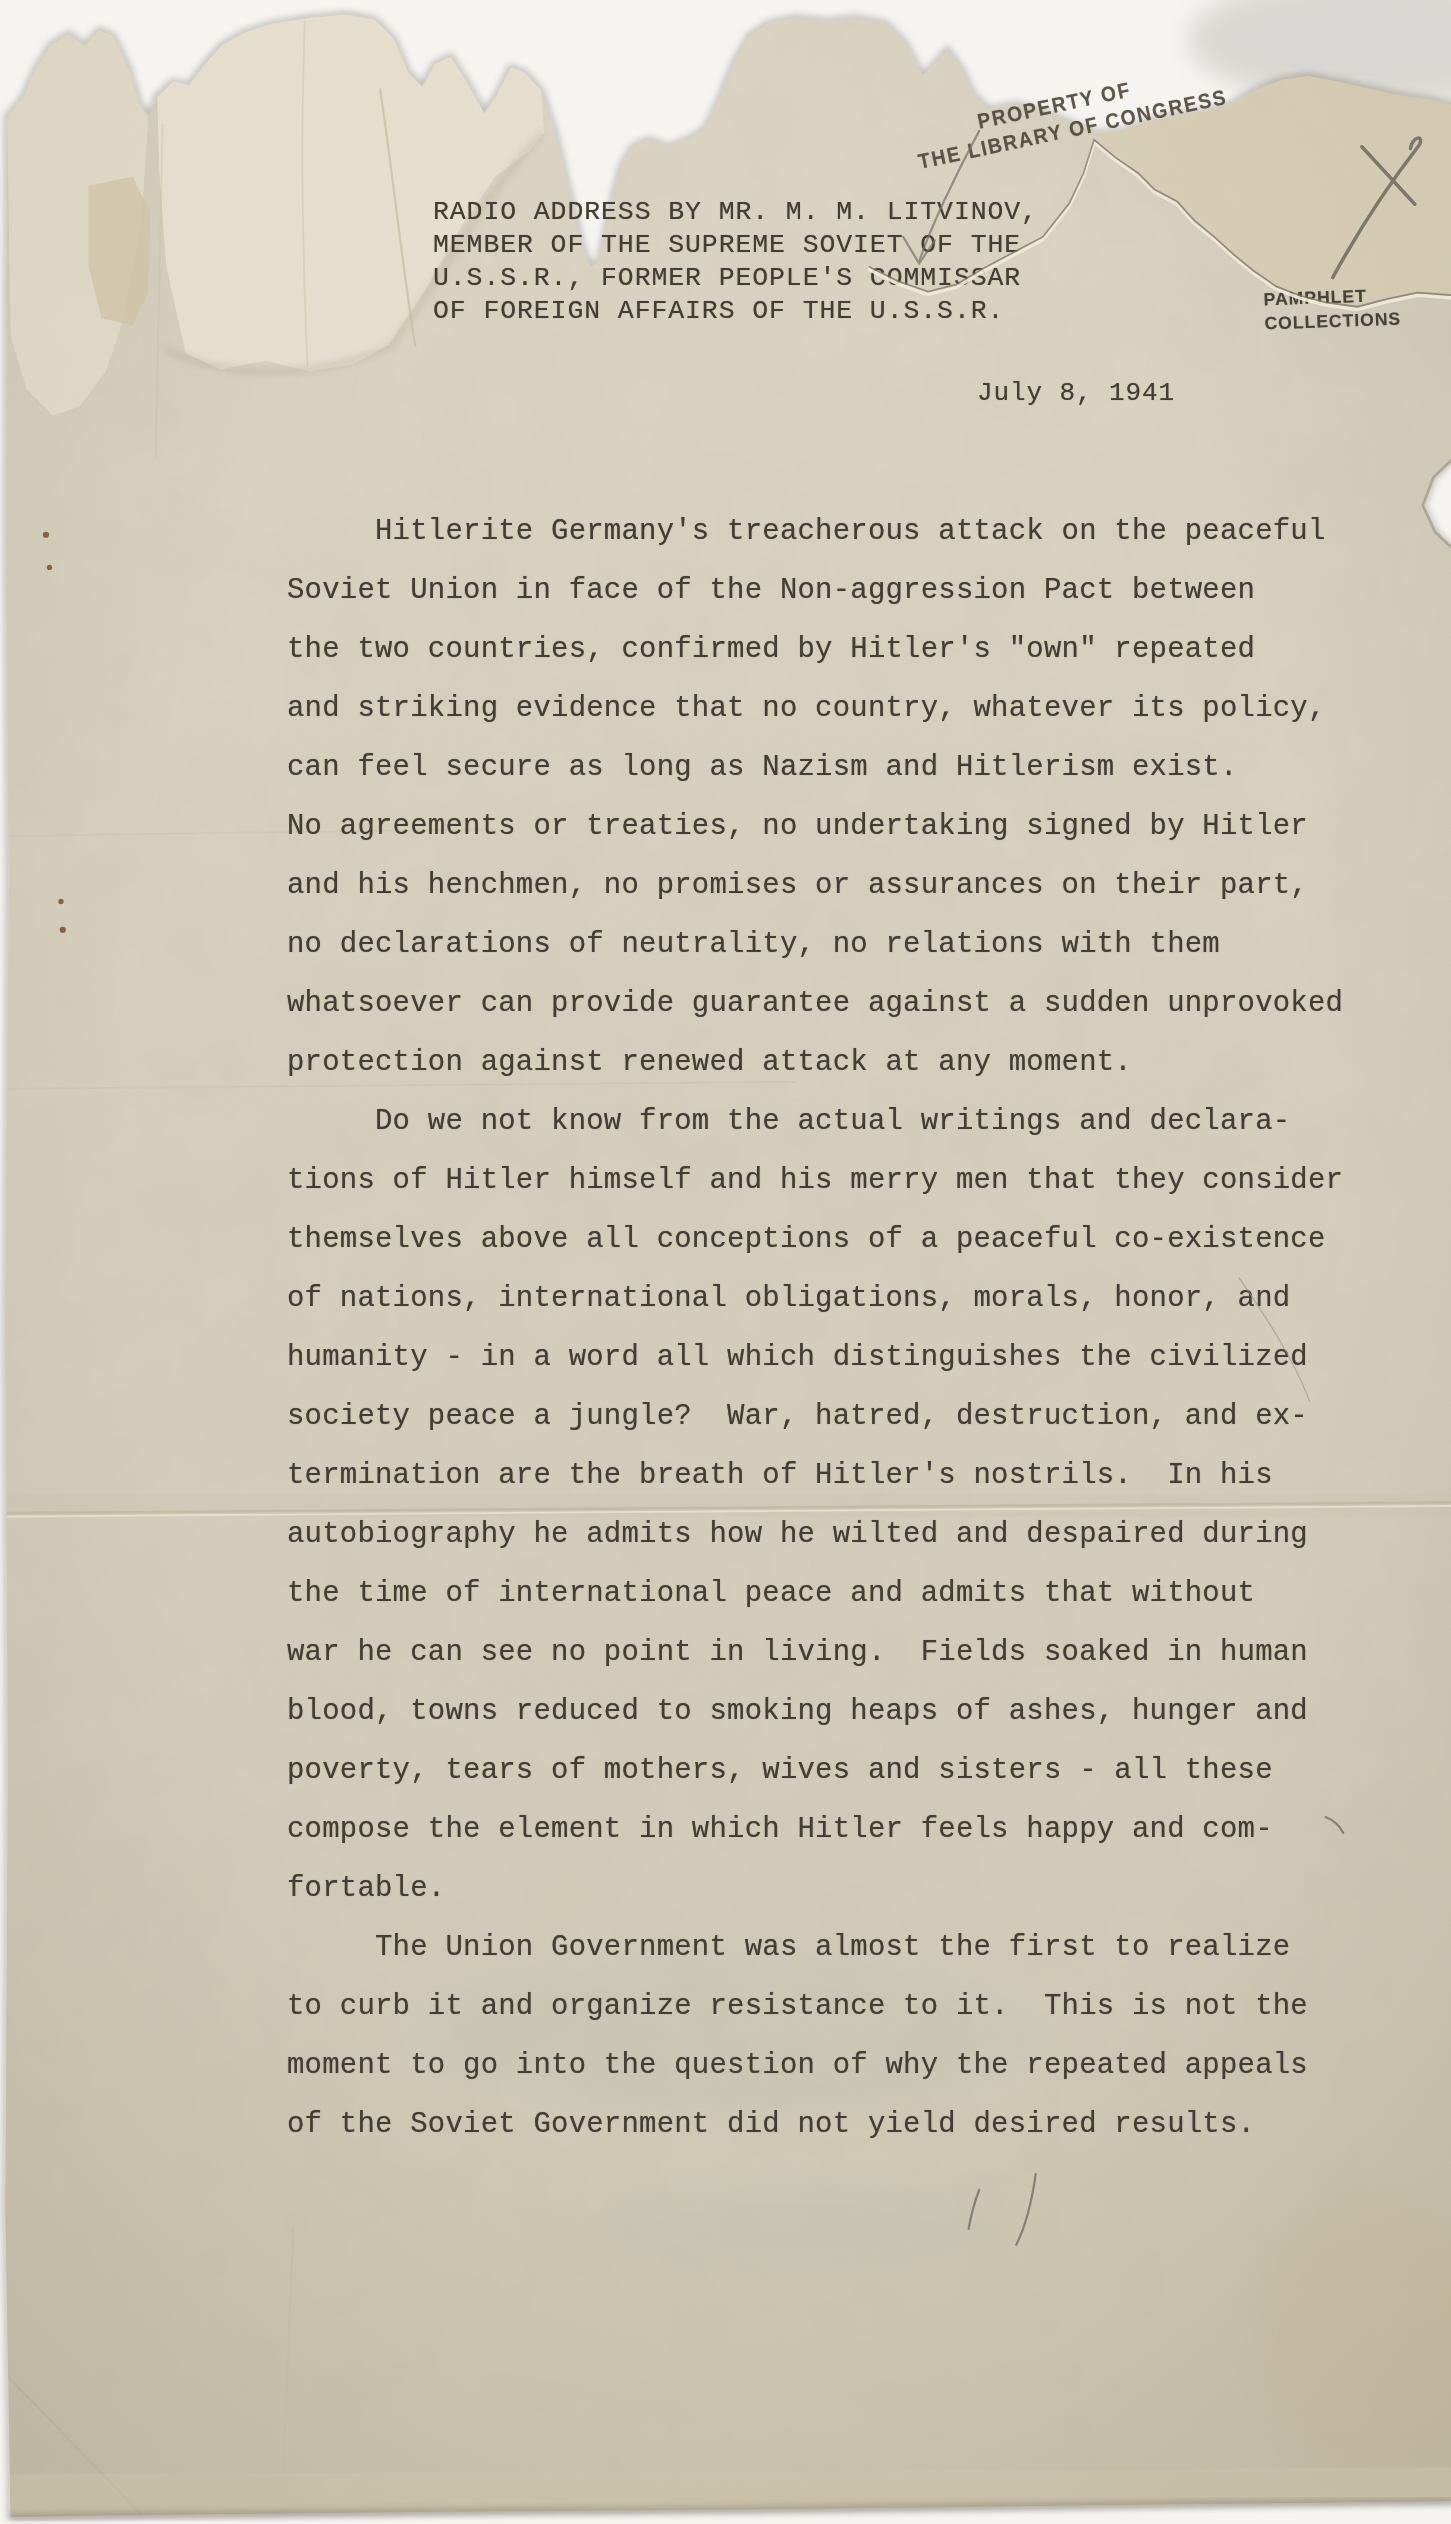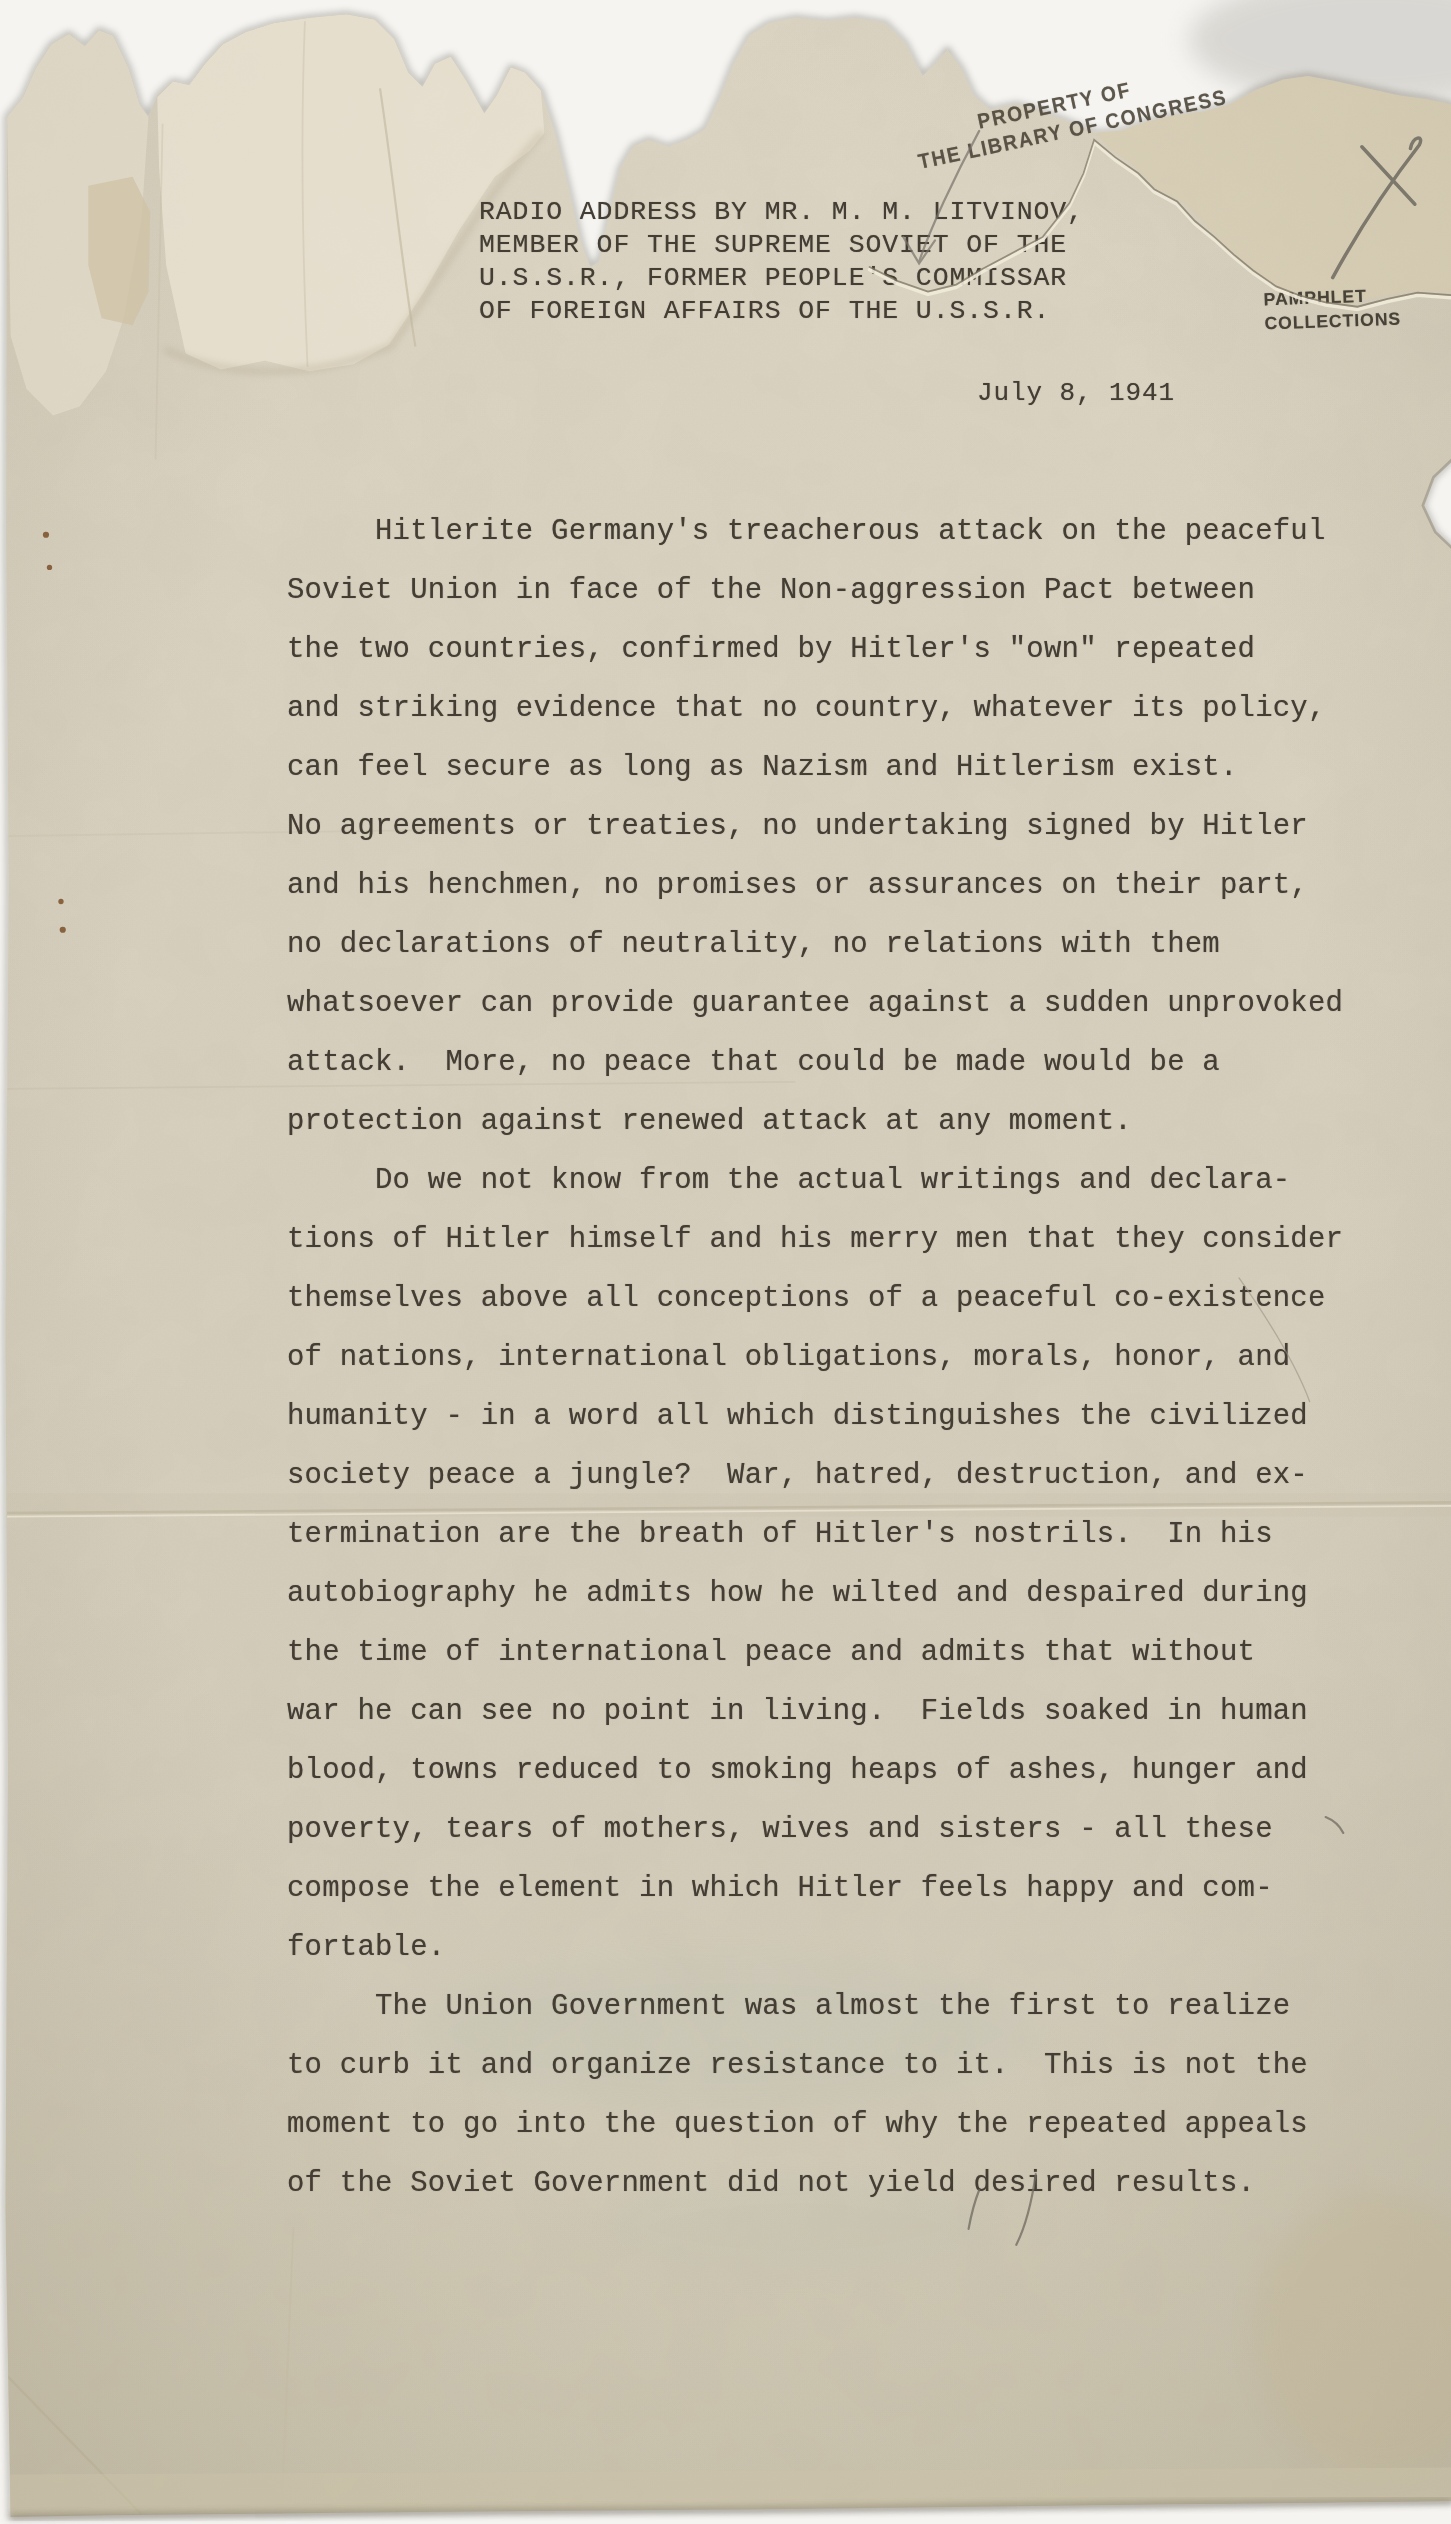--- a/index.html
+++ b/index.html
@@ -2,21 +2,21 @@
 <html style="font-size:14px"><head>
 <meta charset="utf-8">
 <style>
   html,body{margin:0;padding:0;background:#eceae6;}
   .stage{position:relative;width:1452px;height:2525px;overflow:hidden;background:#f5f4f1;
          font-family:"Liberation Mono","DejaVu Sans Mono",monospace;}
   svg.layer{position:absolute;left:0;top:0;z-index:1;}
   svg.layer.fg{z-index:5;pointer-events:none;}
   .txt{position:absolute;z-index:3;color:#433d34;text-shadow:0 0 0.9px rgba(60,54,45,.55);}
   .title-block{left:433px;top:196px;font-size:26.5px;line-height:33px;letter-spacing:0.9px;}
-  .title-block div{white-space:pre;margin-left:46px;}
+  .title-block div{white-space:pre;}
   .date-line{left:977px;top:378px;font-size:26px;letter-spacing:0.9px;white-space:pre;}
   .body-block{left:287px;top:502px;font-size:29px;letter-spacing:0.2px;}
   .tline{white-space:pre;line-height:59px;height:59px;}
   .stamp{position:absolute;z-index:3;font-family:"Liberation Sans","DejaVu Sans",sans-serif;
          font-weight:bold;color:rgba(72,64,52,.78);text-shadow:0 0 0.9px rgba(72,64,52,.45);}
   .stamp-loc{left:910px;top:122px;transform:rotate(-12deg) scaleX(.92);transform-origin:left top;
              font-size:21px;letter-spacing:1.8px;line-height:27px;}
   .stamp-loc .l1{padding-left:72px;}
   .stamp-pam{left:1264px;top:285px;transform:rotate(-2deg);font-size:17.7px;letter-spacing:0.9px;
              line-height:24px;color:rgba(58,53,44,.85);}
@@ -123,21 +123,20 @@
   <div class="txt body-block" id="bodyLines">
       <div class="tline">     Hitlerite Germany's treacherous attack on the peaceful</div>
       <div class="tline">Soviet Union in face of the Non-aggression Pact between</div>
       <div class="tline">the two countries, confirmed by Hitler's "own" repeated</div>
       <div class="tline">and striking evidence that no country, whatever its policy,</div>
       <div class="tline">can feel secure as long as Nazism and Hitlerism exist.</div>
       <div class="tline">No agreements or treaties, no undertaking signed by Hitler</div>
       <div class="tline">and his henchmen, no promises or assurances on their part,</div>
       <div class="tline">no declarations of neutrality, no relations with them</div>
       <div class="tline">whatsoever can provide guarantee against a sudden unprovoked</div>
-      <div class="tline">attack.  More, no peace that could be made would be a</div>
       <div class="tline">protection against renewed attack at any moment.</div>
       <div class="tline">     Do we not know from the actual writings and declara-</div>
       <div class="tline">tions of Hitler himself and his merry men that they consider</div>
       <div class="tline">themselves above all conceptions of a peaceful co-existence</div>
       <div class="tline">of nations, international obligations, morals, honor, and</div>
       <div class="tline">humanity - in a word all which distinguishes the civilized</div>
       <div class="tline">society peace a jungle?  War, hatred, destruction, and ex-</div>
       <div class="tline">termination are the breath of Hitler's nostrils.  In his</div>
       <div class="tline">autobiography he admits how he wilted and despaired during</div>
       <div class="tline">the time of international peace and admits that without</div>

